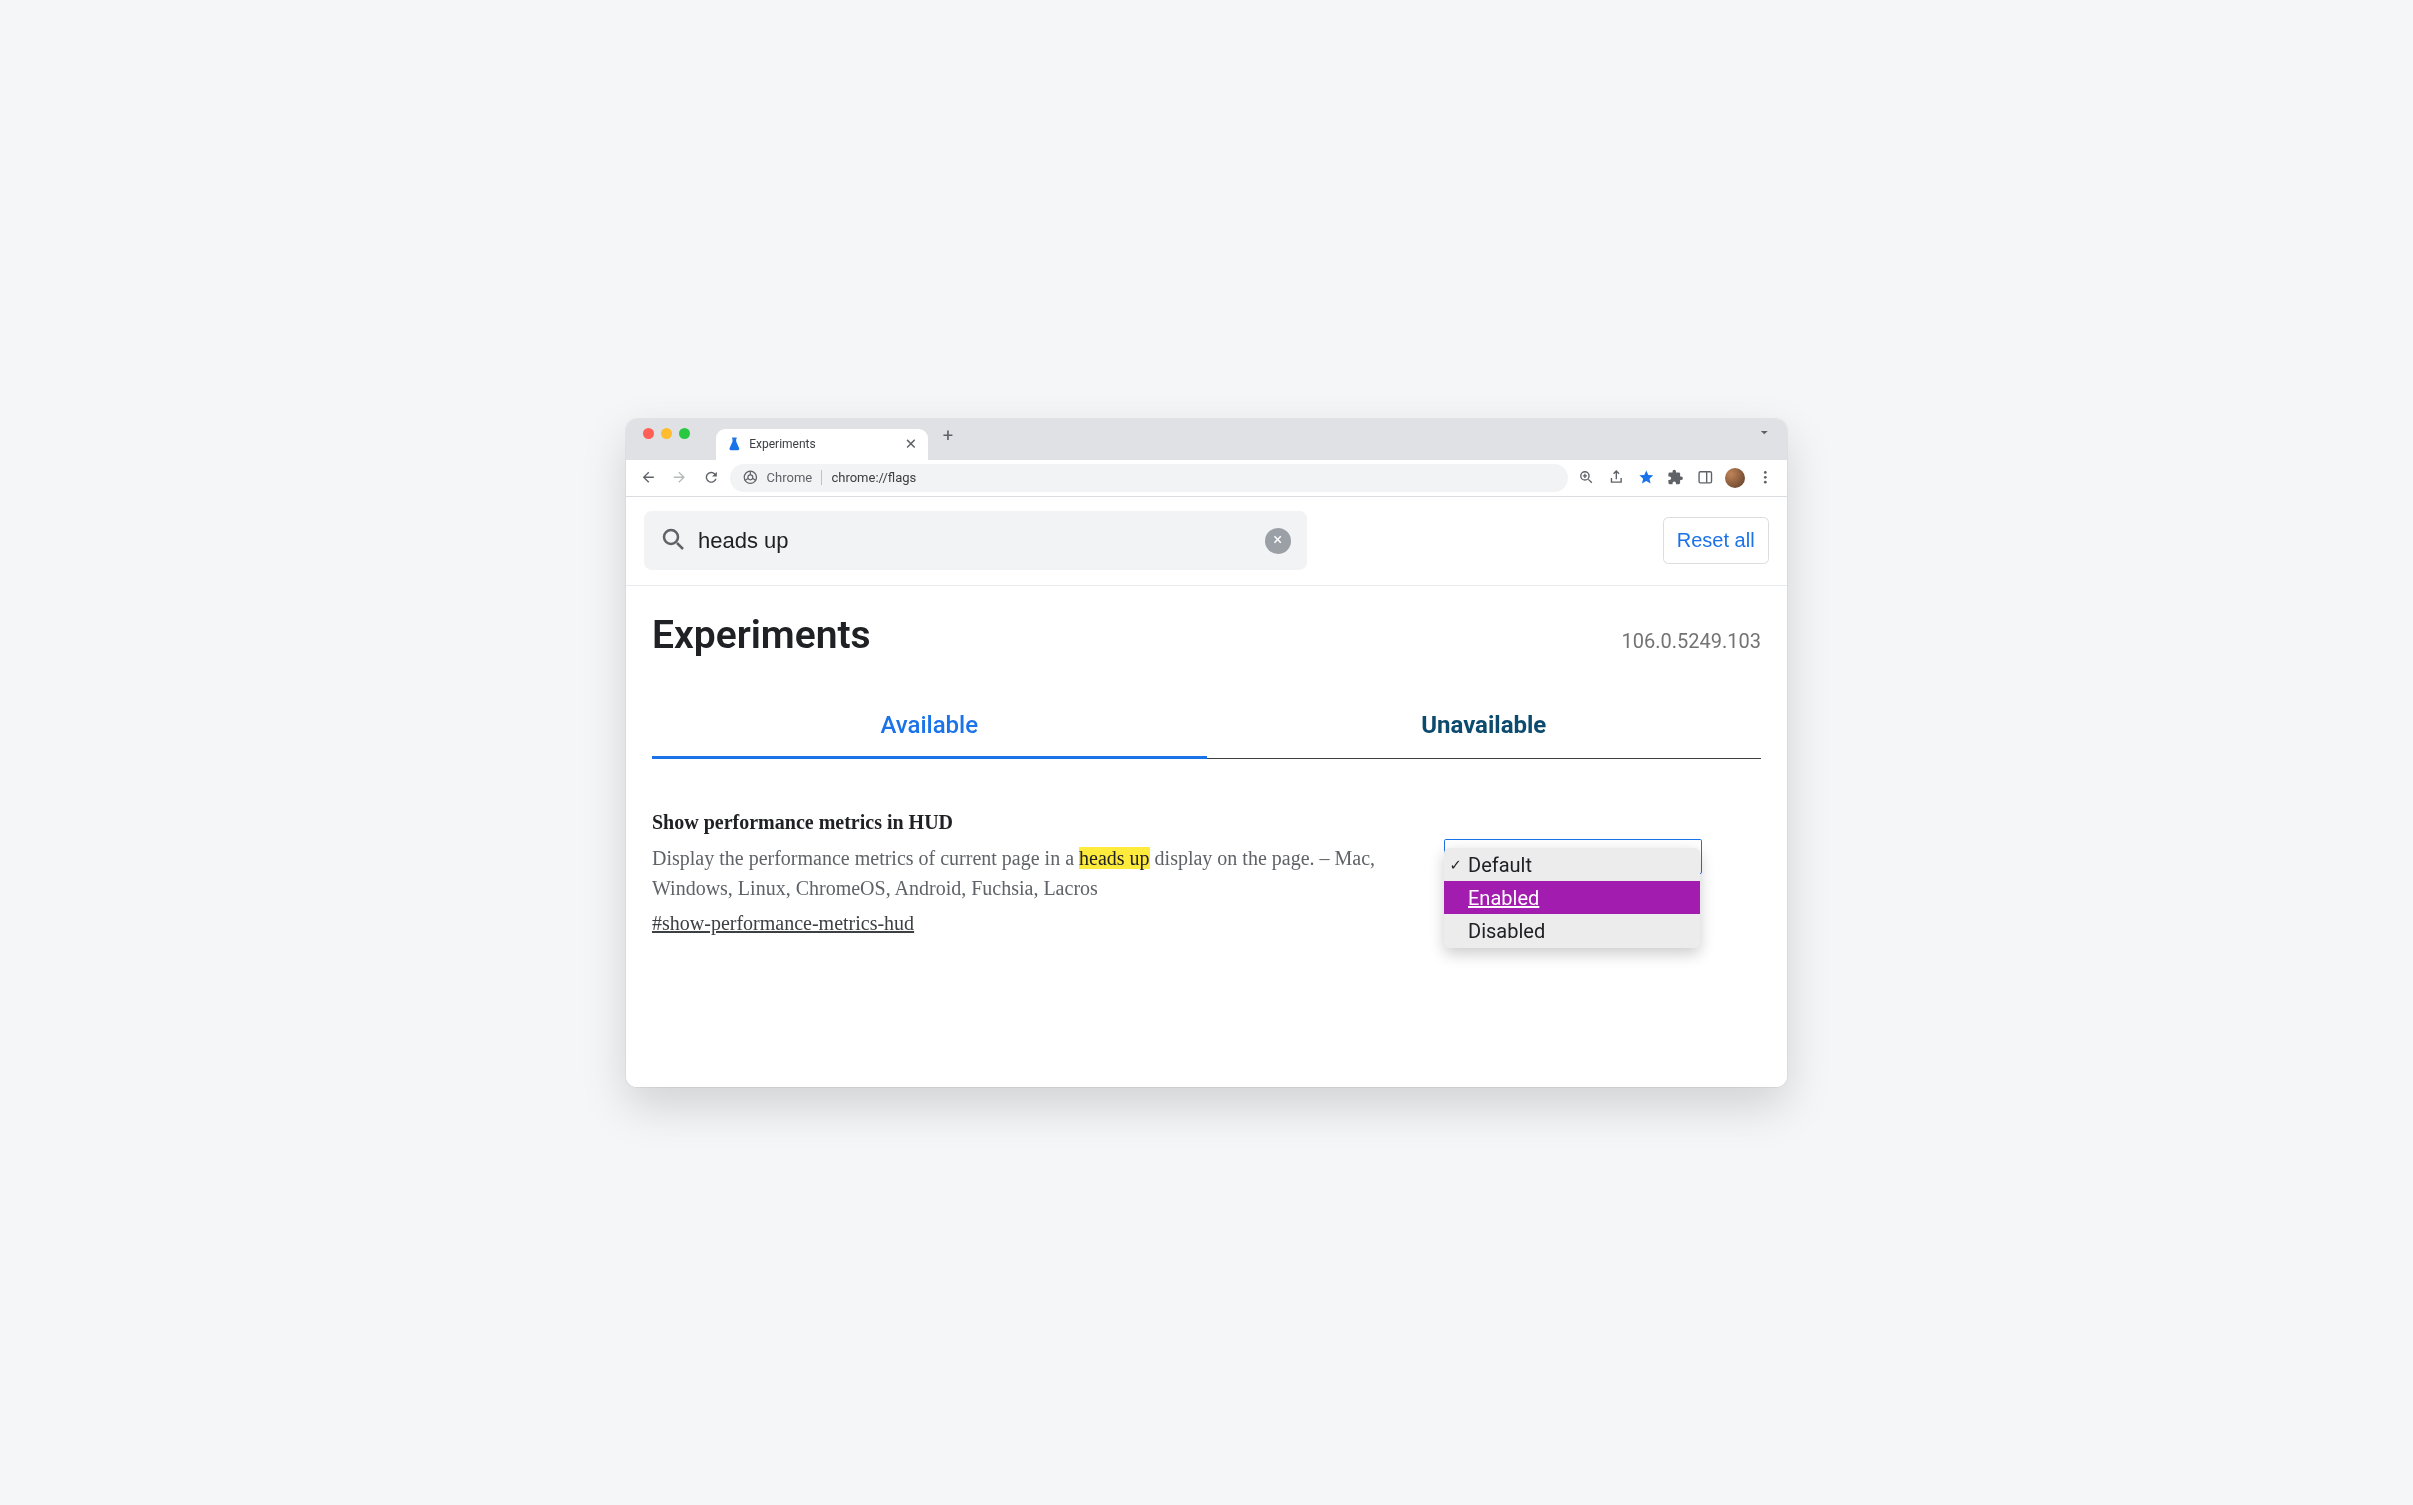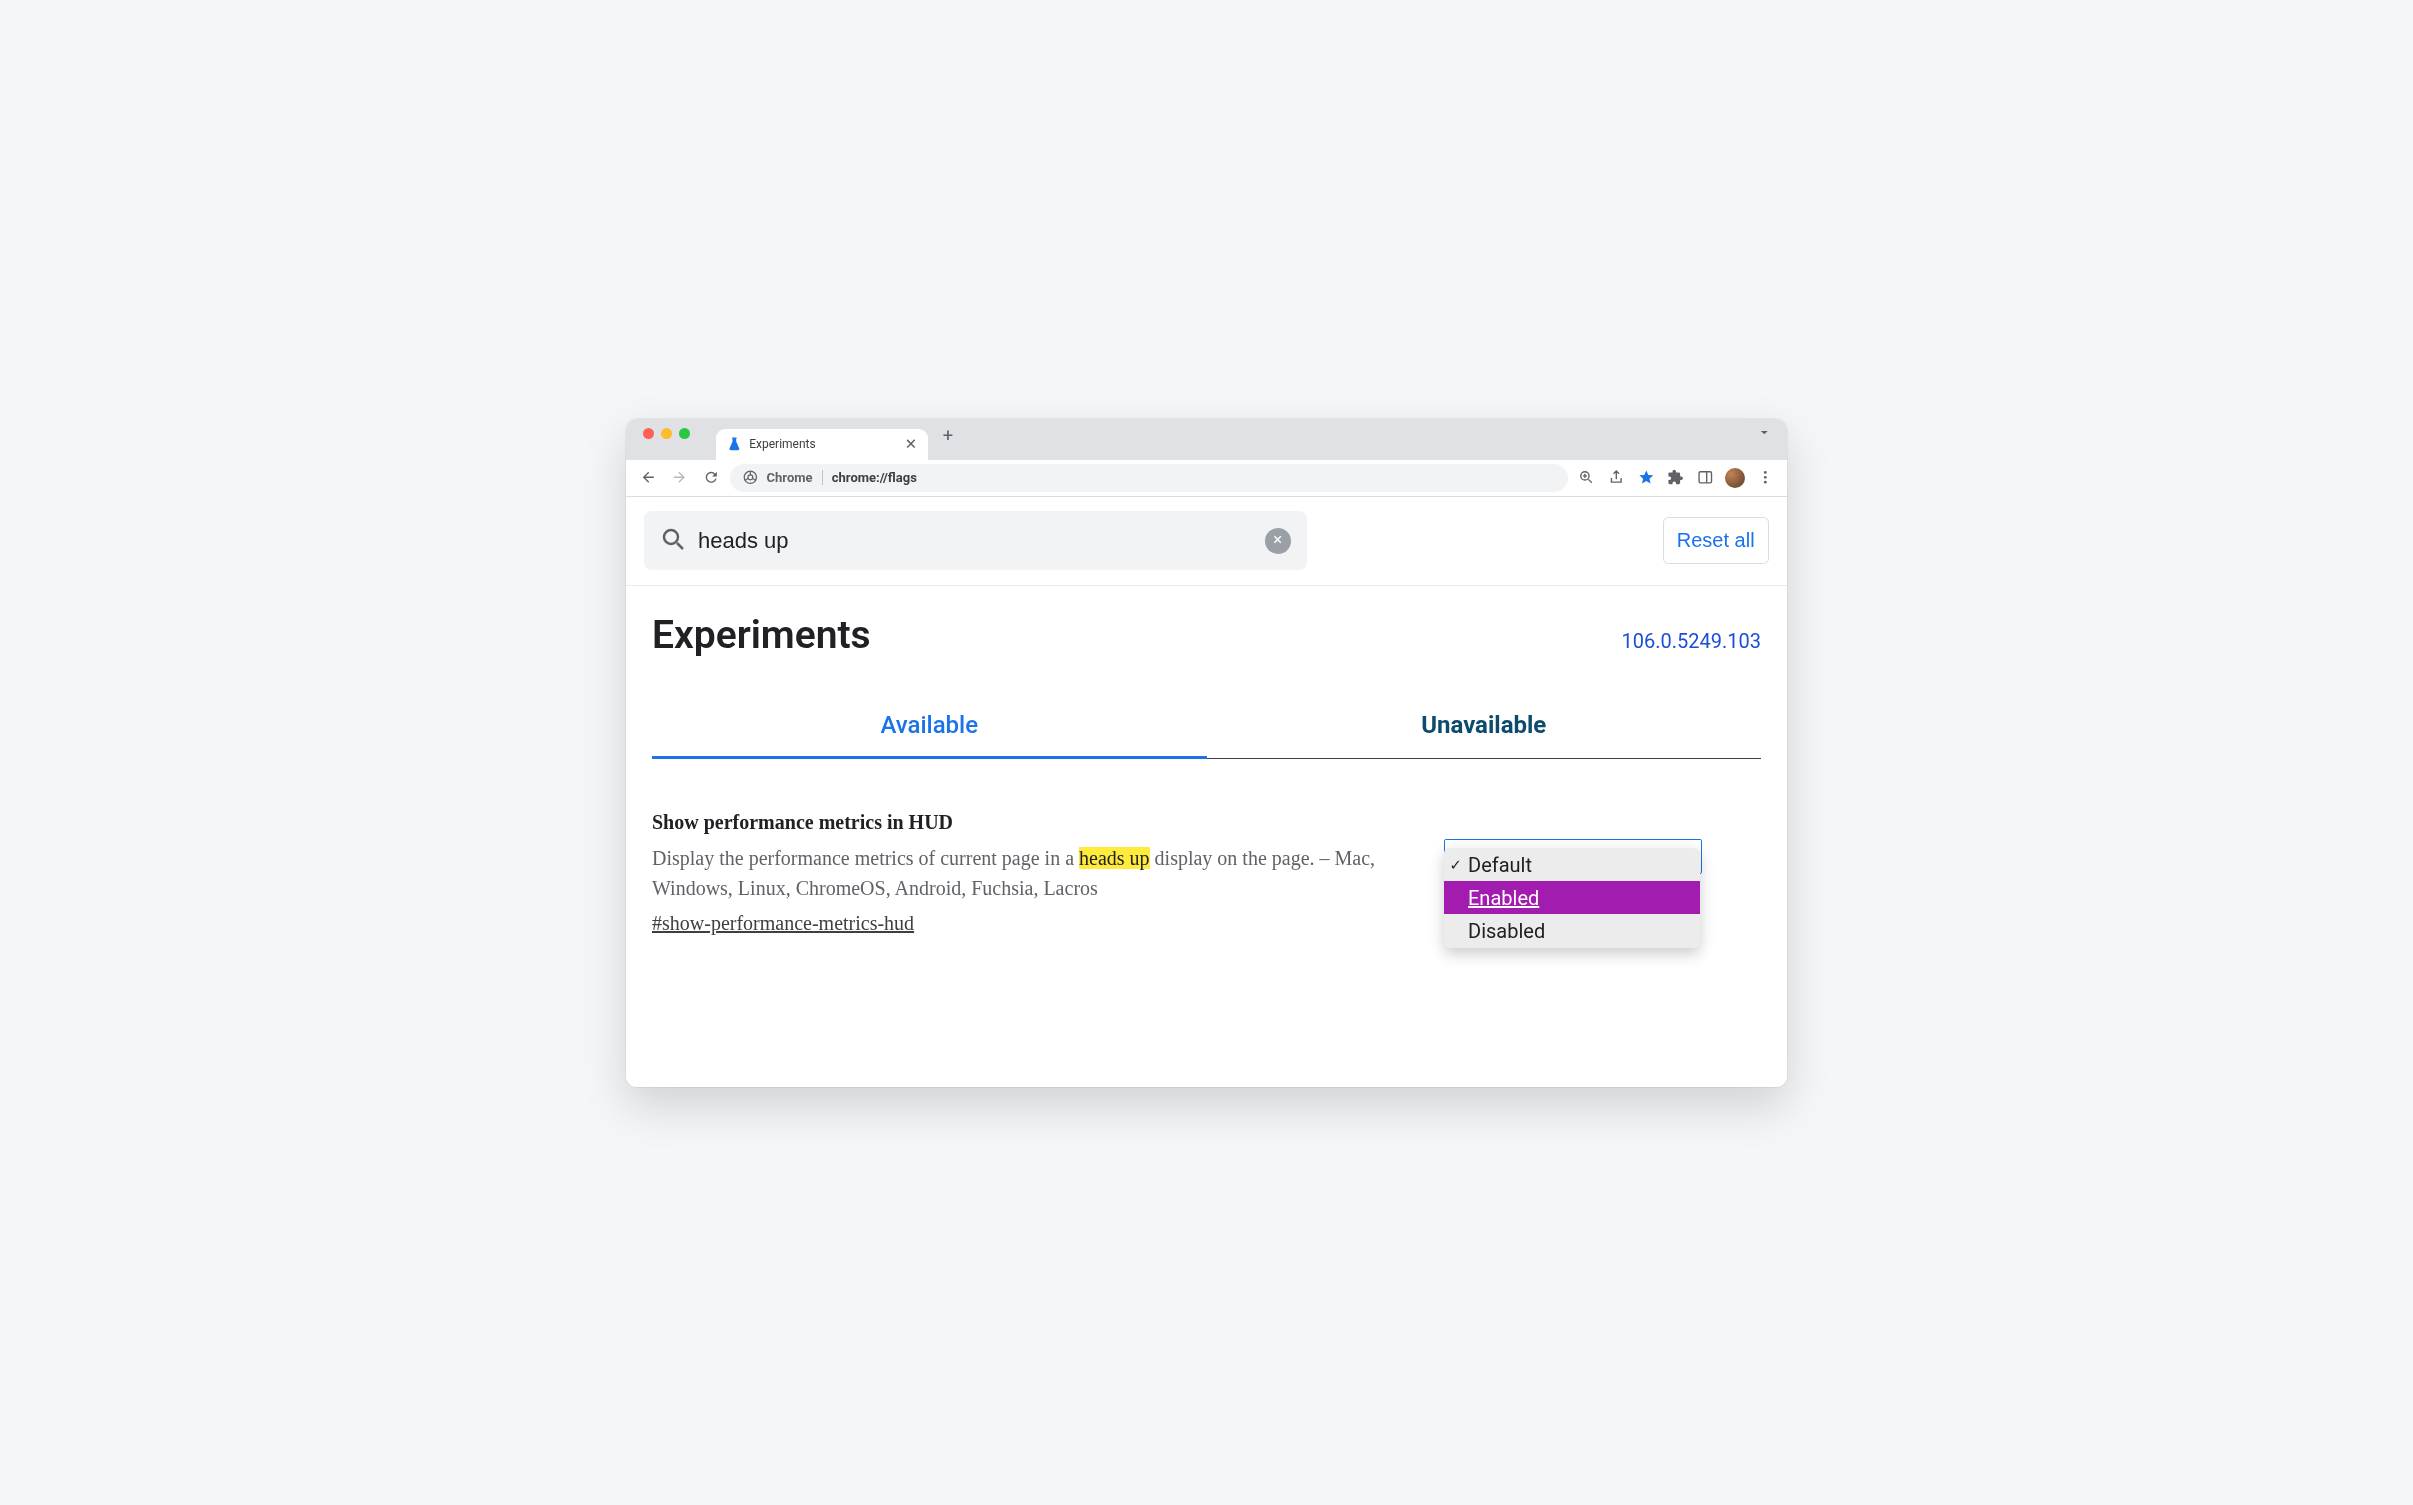--- a/index.html
+++ b/index.html
@@ -112,21 +112,20 @@
     flex: 1;
     background: #f1f3f4;
     border-radius: 18.4px;
     height: 28px;
     display: flex;
     align-items: center;
     padding: 0 13px;
     gap: 9.2px;
     font-size: 13px;
     color: #5f6368;
-    font-weight: bold;
   }
   .omnibox .chrome-logo {
     width: 14.7px; height: 14.7px;
     display: flex; align-items: center; justify-content: center;
   }
   .omnibox .divider {
     width: 0.9px; height: 14.7px; background: #c0c2c5;
   }
   .omnibox .url { color: #3c4043; }
   .toolbar-right {
@@ -200,21 +199,21 @@
     justify-content: space-between;
     margin-bottom: 37px;
   }
   .page-title {
     font-size: 39px;
     font-weight: 600;
     color: #202124;
   }
   .version {
     font-size: 20px;
-    color: #1d4ed8;
+    color: #737373;
     margin-top: 8px;
   }
   .tabs-row {
     display: flex;
     border-bottom: 0.9px solid #3c4043;
   }
   .ex-tab {
     flex: 1;
     text-align: center;
     font-size: 24px;

